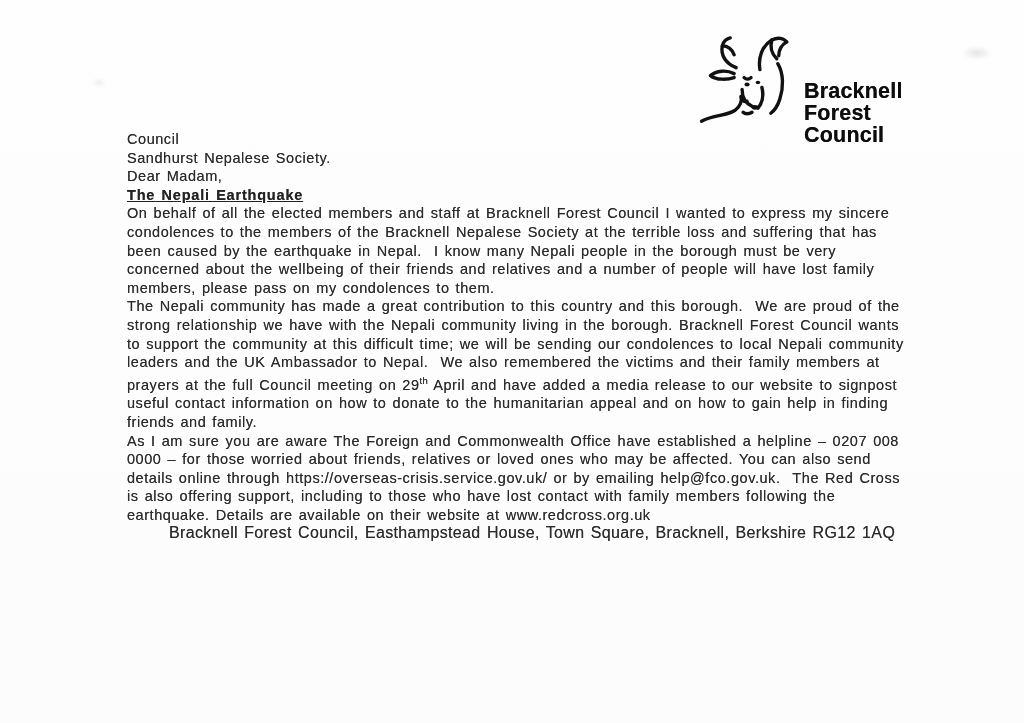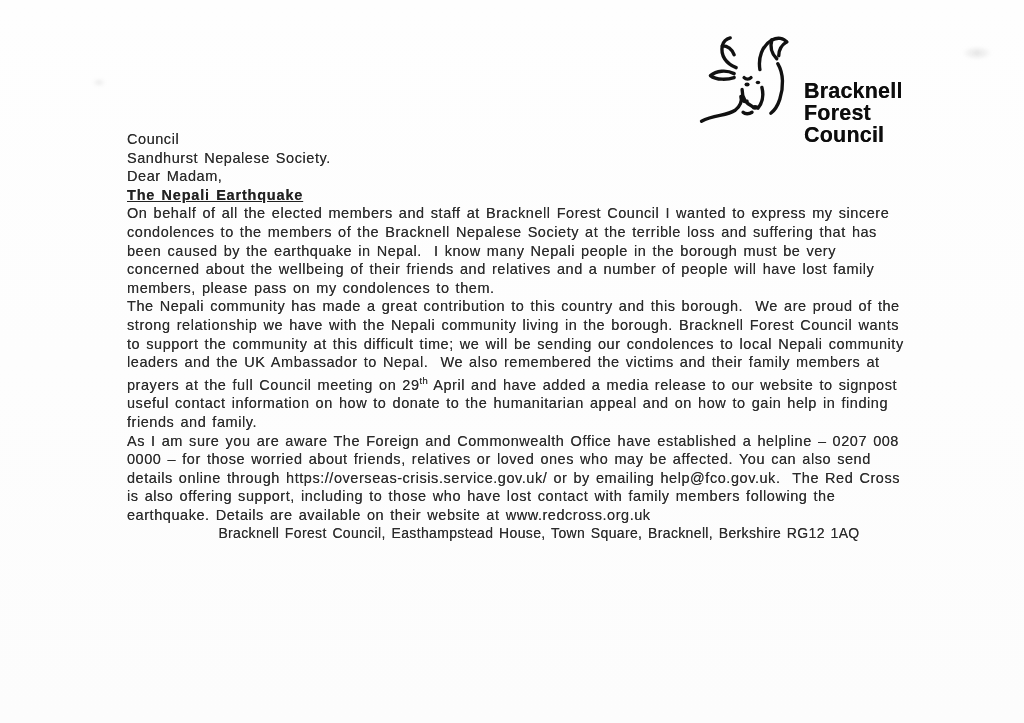--- a/index.html
+++ b/index.html
@@ -37,21 +37,21 @@
   .subject    { font-weight: bold; margin-bottom: 7px; letter-spacing: 0.8px; color:#222;text-decoration:underline; }
   .para1 { margin-bottom: 4px; }
   .para2 { margin-bottom: 3px; }
   .para3 { margin-bottom: 16px; }
   sup.ord { font-size: 9.5px; vertical-align: 6px; letter-spacing: 0.2px; }
   .u { text-underline-offset: 2px; color: inherit; cursor: pointer; }
 
   
   .letter-footer { margin-left: 42px; }
   .dept { font-size: 15.5px; letter-spacing: 1.1px; margin-bottom: 3px; color:#333; }
-  .addr, .contacts { font-size: 14px; line-height: 18.2px; letter-spacing: 0.35px; text-align: center; }
+  .addr, .contacts { font-size: 16px; line-height: 18.2px; letter-spacing: 0.35px; }
 
   
   .smudge { position: absolute; border-radius: 50%; filter: blur(1.5px); pointer-events: none; }
   .smudge-a { left: 962px; top: 46px; width: 30px; height: 14px;
               background: radial-gradient(ellipse, rgba(185,185,185,0.38), transparent 70%); }
   .smudge-b { left: 92px; top: 78px; width: 14px; height: 9px;
               background: radial-gradient(ellipse, rgba(200,200,200,0.35), transparent 70%); }
 </style>
 </head>
 <body>

